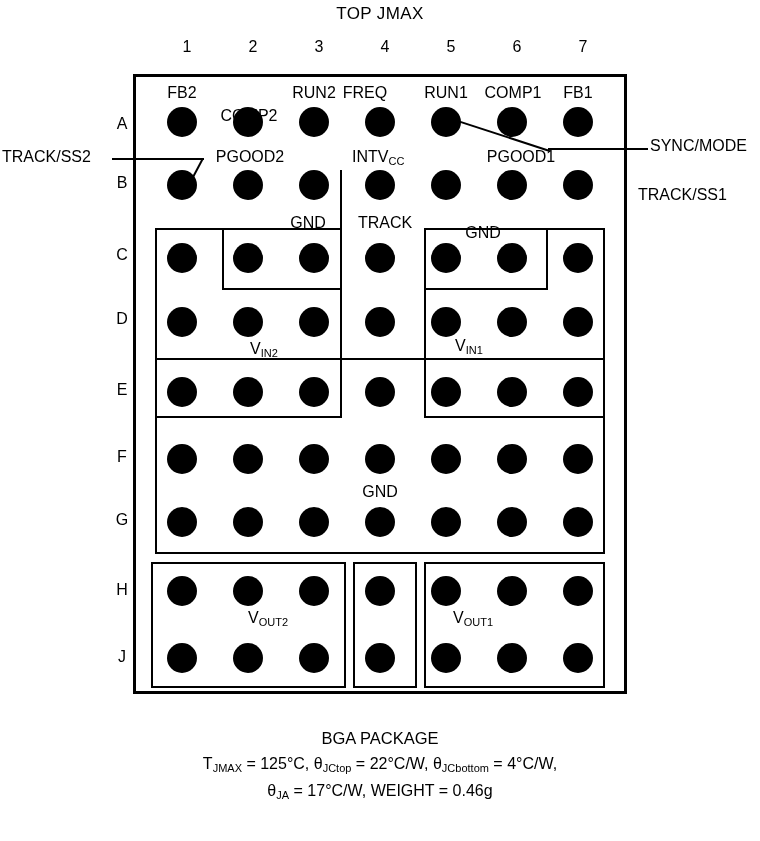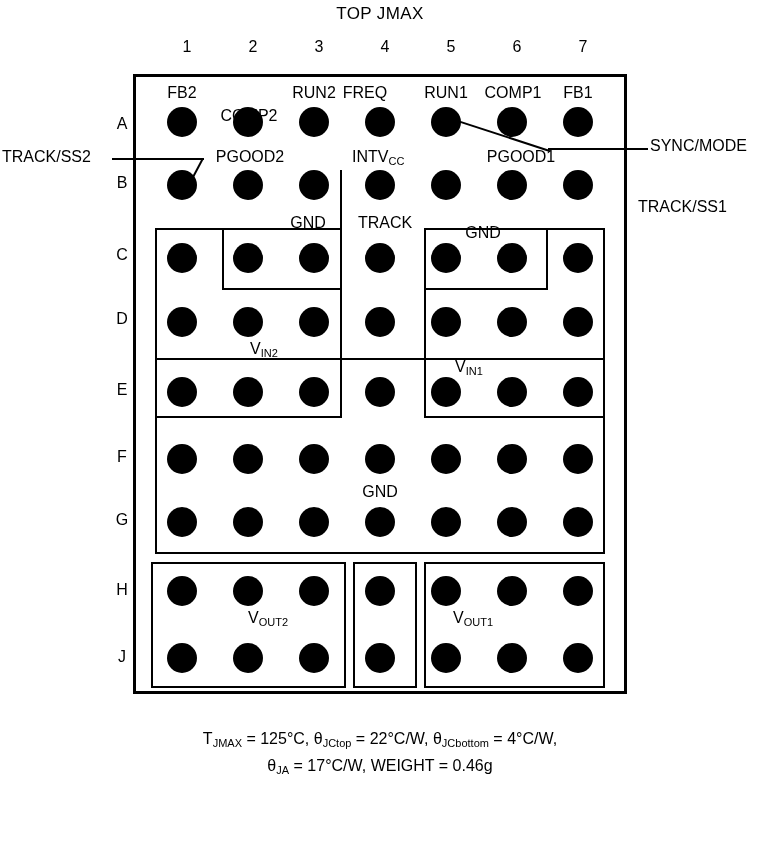--- a/index.html
+++ b/index.html
@@ -177,34 +177,35 @@
 <div class="abs plabel" style="left:352px;top:148px;width:80px;text-align:left;"><span>INTV</span><span class="sub">CC</span></div>
 
 <div class="abs plabel" style="left:478px;top:148px;width:86px;">PGOOD1</div>
 
 <div class="abs plabel" style="left:283px;top:214px;width:50px;">GND</div>
 <div class="abs plabel" style="left:355px;top:214px;width:60px;">TRACK</div>
 <div class="abs plabel" style="left:458px;top:224px;width:50px;">GND</div>
 
 <div class="abs plabel" style="left:250px;top:340px;width:70px;text-align:left;"><span>V</span><span class="sub">IN2</span></div>
 
-<div class="abs plabel" style="left:455px;top:358px;width:70px;text-align:left;"><span>V</span><span class="sub">IN1</span></div>
+<div class="abs plabel" style="left:455px;top:337px;width:70px;text-align:left;"><span>V</span><span class="sub">IN1</span></div>
 
 <div class="abs plabel" style="left:355px;top:483px;width:50px;">GND</div>
 
 <div class="abs plabel" style="left:248px;top:609px;width:82px;text-align:left;"><span>V</span><span class="sub">OUT2</span></div>
 
 <div class="abs plabel" style="left:453px;top:609px;width:82px;text-align:left;"><span>V</span><span class="sub">OUT1</span></div>
 
 <div class="abs plabel" style="left:2px;top:148px;width:106px;text-align:left;">TRACK/SS2</div>
 <div class="abs lead" style="left:112px;top:158px;width:92px;height:2px;"></div>
 <div class="abs lead" style="left:202px;top:158px;width:2px;height:26px;transform:rotate(28deg);transform-origin:top left;"></div>
 
 <div class="abs plabel" style="left:650px;top:137px;width:110px;text-align:left;">SYNC/MODE</div>
 <div class="abs lead" style="left:548px;top:148px;width:100px;height:2px;"></div>
 <div class="abs lead" style="left:452px;top:150px;width:98px;height:2px;transform:rotate(18deg);transform-origin:right top;"></div>
 
-<div class="abs plabel" style="left:638px;top:198px;width:120px;text-align:left;">TRACK/SS1</div>
+<div class="abs plabel" style="left:638px;top:186px;width:120px;text-align:left;">TRACK/SS1</div>
 
 <div class="abs" id="footer">
+  <div>BGA PACKAGE</div>
   <div class="l3"><span>T</span><span class="sub">JMAX</span><span> = 125°C, θ</span><span class="sub">JCtop</span><span> = 22°C/W, θ</span><span class="sub">JCbottom</span><span> = 4°C/W,</span></div>
   <div class="l3"><span>θ</span><span class="sub">JA</span><span> = 17°C/W, WEIGHT = 0.46g</span></div>
 </div>
 
 </body></html>

